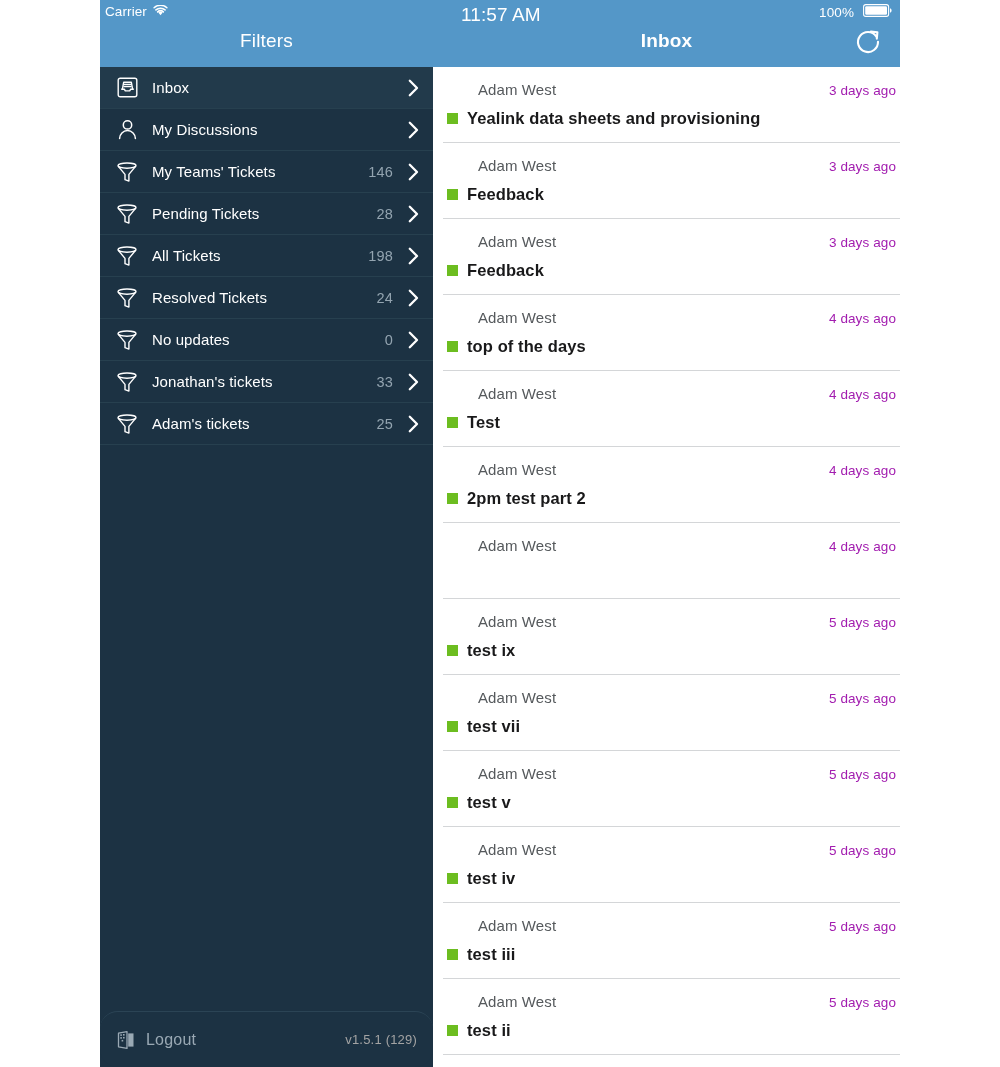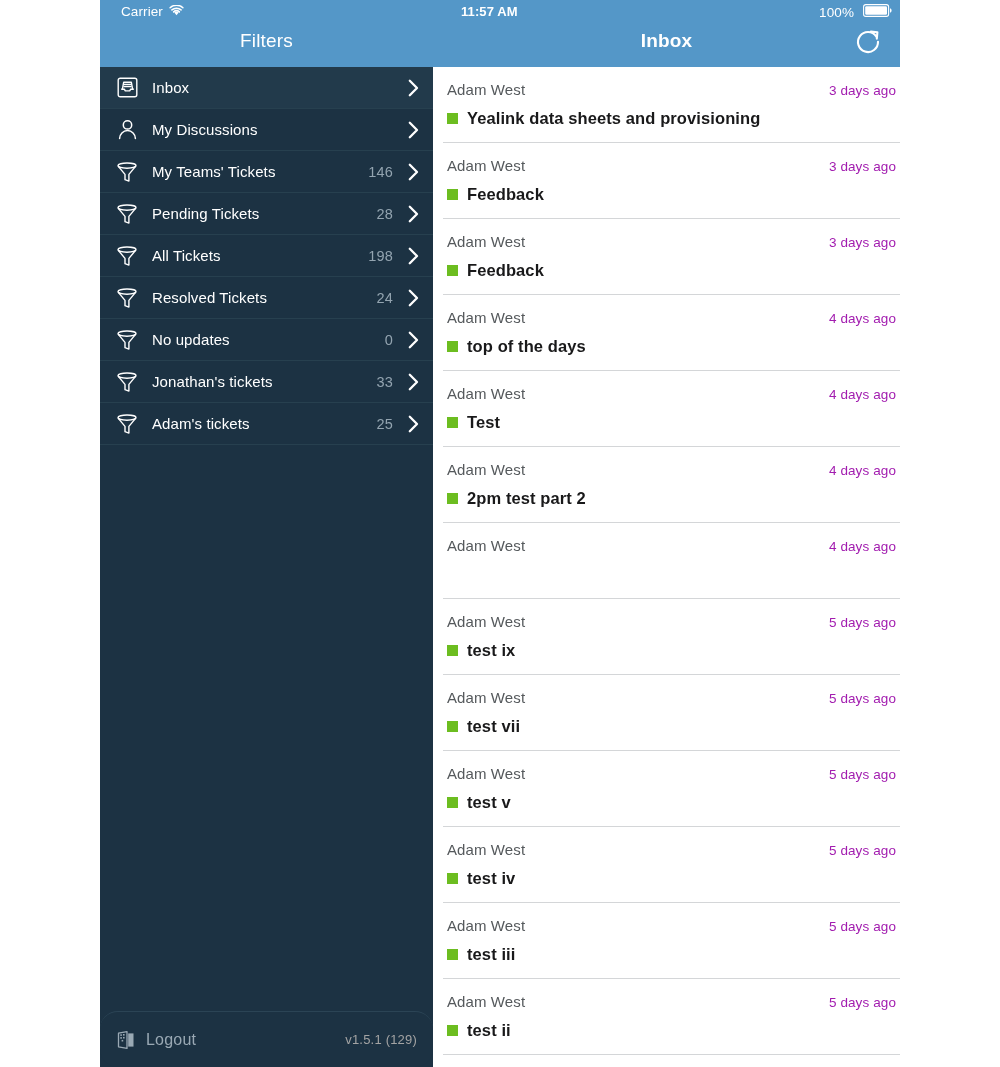--- a/index.html
+++ b/index.html
@@ -41,21 +41,20 @@
   .statusbar-left {
     position: absolute;
     top: 4px;
     left: 5px;
     display: flex;
     align-items: center;
     gap: 6px;
     color: #ffffff;
     font-size: 13.5px;
     letter-spacing: 0.1px;
-    margin-left: 16px;
   }
 
   .wifi-icon { display: block; }
 
   .panel-title {
     position: absolute;
     left: 0;
     right: 0;
     top: 30px;
     text-align: center;
@@ -161,22 +160,22 @@
     width: 467px;
     height: 67px;
     background: #5497c8;
   }
 
   .statusbar-time {
     position: absolute;
     top: 4px;
     left: 28px;
     color: #ffffff;
-    font-size: 13px;
-    font-weight: bold;
+    font-size: 19px;
+    font-weight: normal;
     letter-spacing: 0.1px;
   }
 
   .statusbar-right {
     position: absolute;
     top: 4px;
     right: 8px;
     display: flex;
     align-items: center;
     gap: 9px;
@@ -236,20 +235,21 @@
     display: flex;
     align-items: baseline;
     width: 453px;
   }
 
   .ticket-sender {
     font-size: 15px;
     color: #55595c;
     flex: 1 1 auto;
     letter-spacing: 0.1px;
+    margin-left: 31px;
   }
 
   .ticket-time {
     font-size: 13.5px;
     color: #a21caf;
     letter-spacing: 0.1px;
     white-space: nowrap;
     padding-right: 4px;
   }
 

